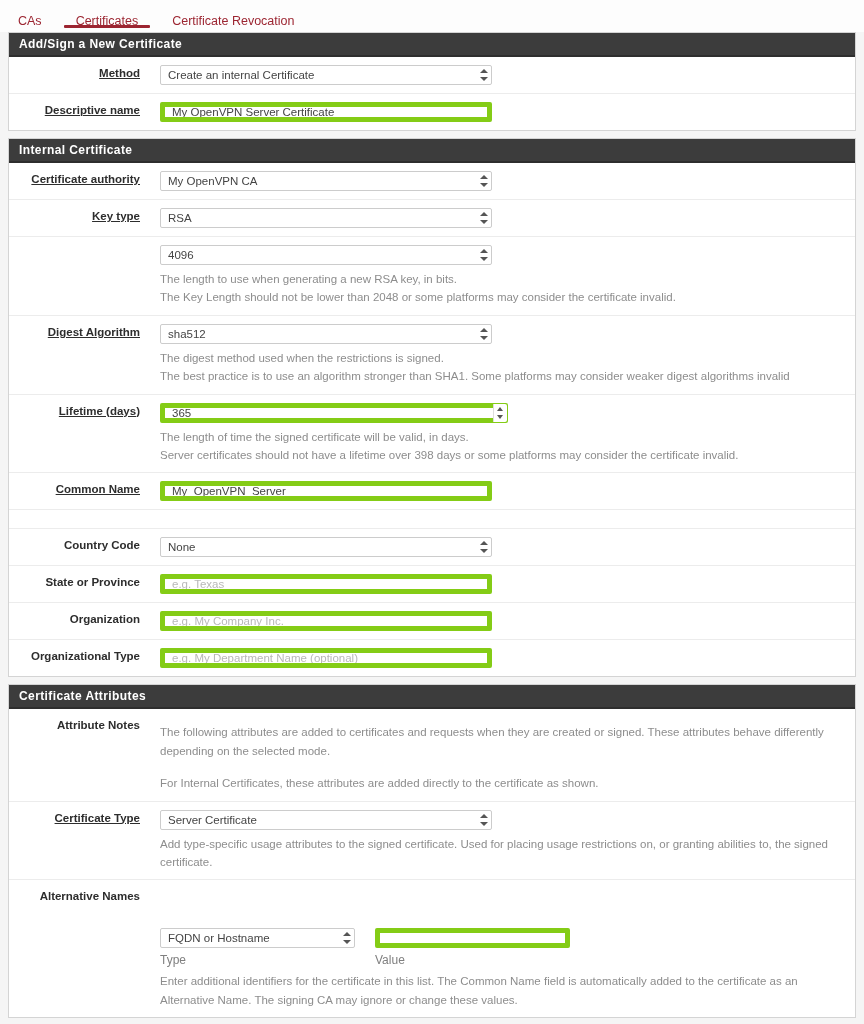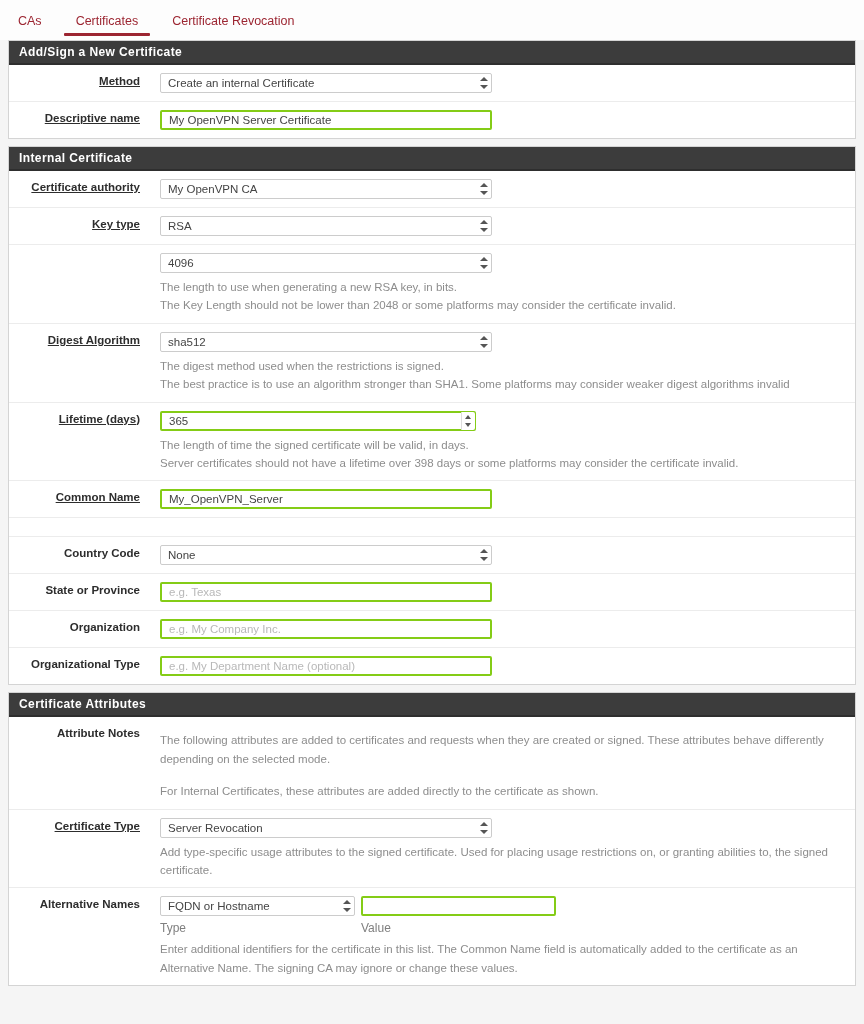--- a/index.html
+++ b/index.html
@@ -7,21 +7,21 @@
   body {
     font-family:"Liberation Sans", sans-serif;
     background:#f5f5f5;
     color:#333;
     font-size:12px;
   }
   .page { width:864px; padding:0 0 18px 0; background:#f5f5f5; }
 
   
   .tabbar { background:#fdfdfd; padding:14px 0 0 18px; display:flex; gap:34px; }
-  .tab { color:#9c2531; font-size:12.5px; padding-bottom:12px; position:relative; cursor:pointer; }
+  .tab { color:#9c2531; font-size:12.5px; padding-bottom:4px; position:relative; cursor:pointer; }
   .tab.active::after {
     content:""; position:absolute; left:-12px; right:-12px; bottom:4px; height:3px;
     background:#9c2531; border-radius:1px;
   }
 
   
   .panel { background:#fff; border:1px solid #d4d4d4; margin:0 8px 7px 8px; }
   .panel-head {
     background:#3c3c3c; color:#fff; font-weight:bold; font-size:12px;
     padding:4px 0 4px 10px; letter-spacing:.4px; border-bottom:2px solid #2e2e2e;
@@ -45,45 +45,45 @@
   .select { justify-content:space-between; cursor:pointer; }
   .sel-caret { position:relative; width:14px; align-self:stretch; flex:0 0 14px; }
   .sel-caret::before, .sel-caret::after {
     content:""; position:absolute; left:3px; width:0; height:0;
     border-left:4px solid transparent; border-right:4px solid transparent;
   }
   .sel-caret::before { top:3px;  border-bottom:4px solid #555; }
   .sel-caret::after  { bottom:3px; border-top:4px solid #555; }
 
   input.txt {
-    width:332px; height:20px; border:2px solid #84cc16; border-radius:2px;
+    width:332px; height:20px; border:5px solid #84cc16; border-radius:2px;
     font-family:"Liberation Sans", sans-serif; font-size:11.5px; color:#444;
     padding:0 7px; outline:none;
   }
   input.txt::placeholder { color:#b8b8b8; }
-  .numwrap { position:relative; width:316px; }
+  .numwrap { position:relative; width:348px; }
   .numwrap input.txt { width:100%; padding-right:18px; }
   .spinner {
     position:absolute; right:1px; top:1px; bottom:1px; width:14px;
     border-left:1px solid #ddd; border-radius:0 2px 2px 0; background:#fff;
   }
   .spinner::before, .spinner::after {
     content:""; position:absolute; left:3px; width:0; height:0;
     border-left:3.5px solid transparent; border-right:3.5px solid transparent;
   }
   .spinner::before { top:3px; border-bottom:4px solid #555; }
   .spinner::after { bottom:3px; border-top:4px solid #555; }
 
   .help { color:#8d8d8d; font-size:11.5px; line-height:1.6; margin-top:5px; }
   .help.no-top { margin-top:6px; }
   .note { color:#3a3a3a; font-size:11.8px; padding:4px 0; }
   .para + .para { margin-top:14px; }
   .cap { color:#7f7f7f; font-size:12px; margin-top:5px; }
 
-  .altgrid { display:flex; gap:6px; }
+  .altgrid { display:flex; gap:20px;margin-top:40px; }
   .altcol .select { width:195px; }
   .altcol input.txt { width:195px; }
 </style>
 </head>
 <body>
 
 <div class="page">
 
   <div class="tabbar">
     <div class="tab">CAs</div>
@@ -235,21 +235,21 @@
             <div class="para">The following attributes are added to certificates and requests when they are created or signed. These attributes behave differently depending on the selected mode.</div>
             <div class="para">For Internal Certificates, these attributes are added directly to the certificate as shown.</div>
           </div>
         </div>
       </div>
 
       <div class="row">
         <div class="lbl linked">Certificate Type</div>
         <div class="fld">
           <div class="select">
-            <span>Server Revocation</span>
+            <span>Server Certificate</span>
             <span class="sel-caret"></span>
           </div>
           <div class="help">Add type-specific usage attributes to the signed certificate. Used for placing usage restrictions on, or granting abilities to, the signed certificate.</div>
         </div>
       </div>
 
       <div class="row">
         <div class="lbl">Alternative Names</div>
         <div class="fld">
           <div class="altgrid">

